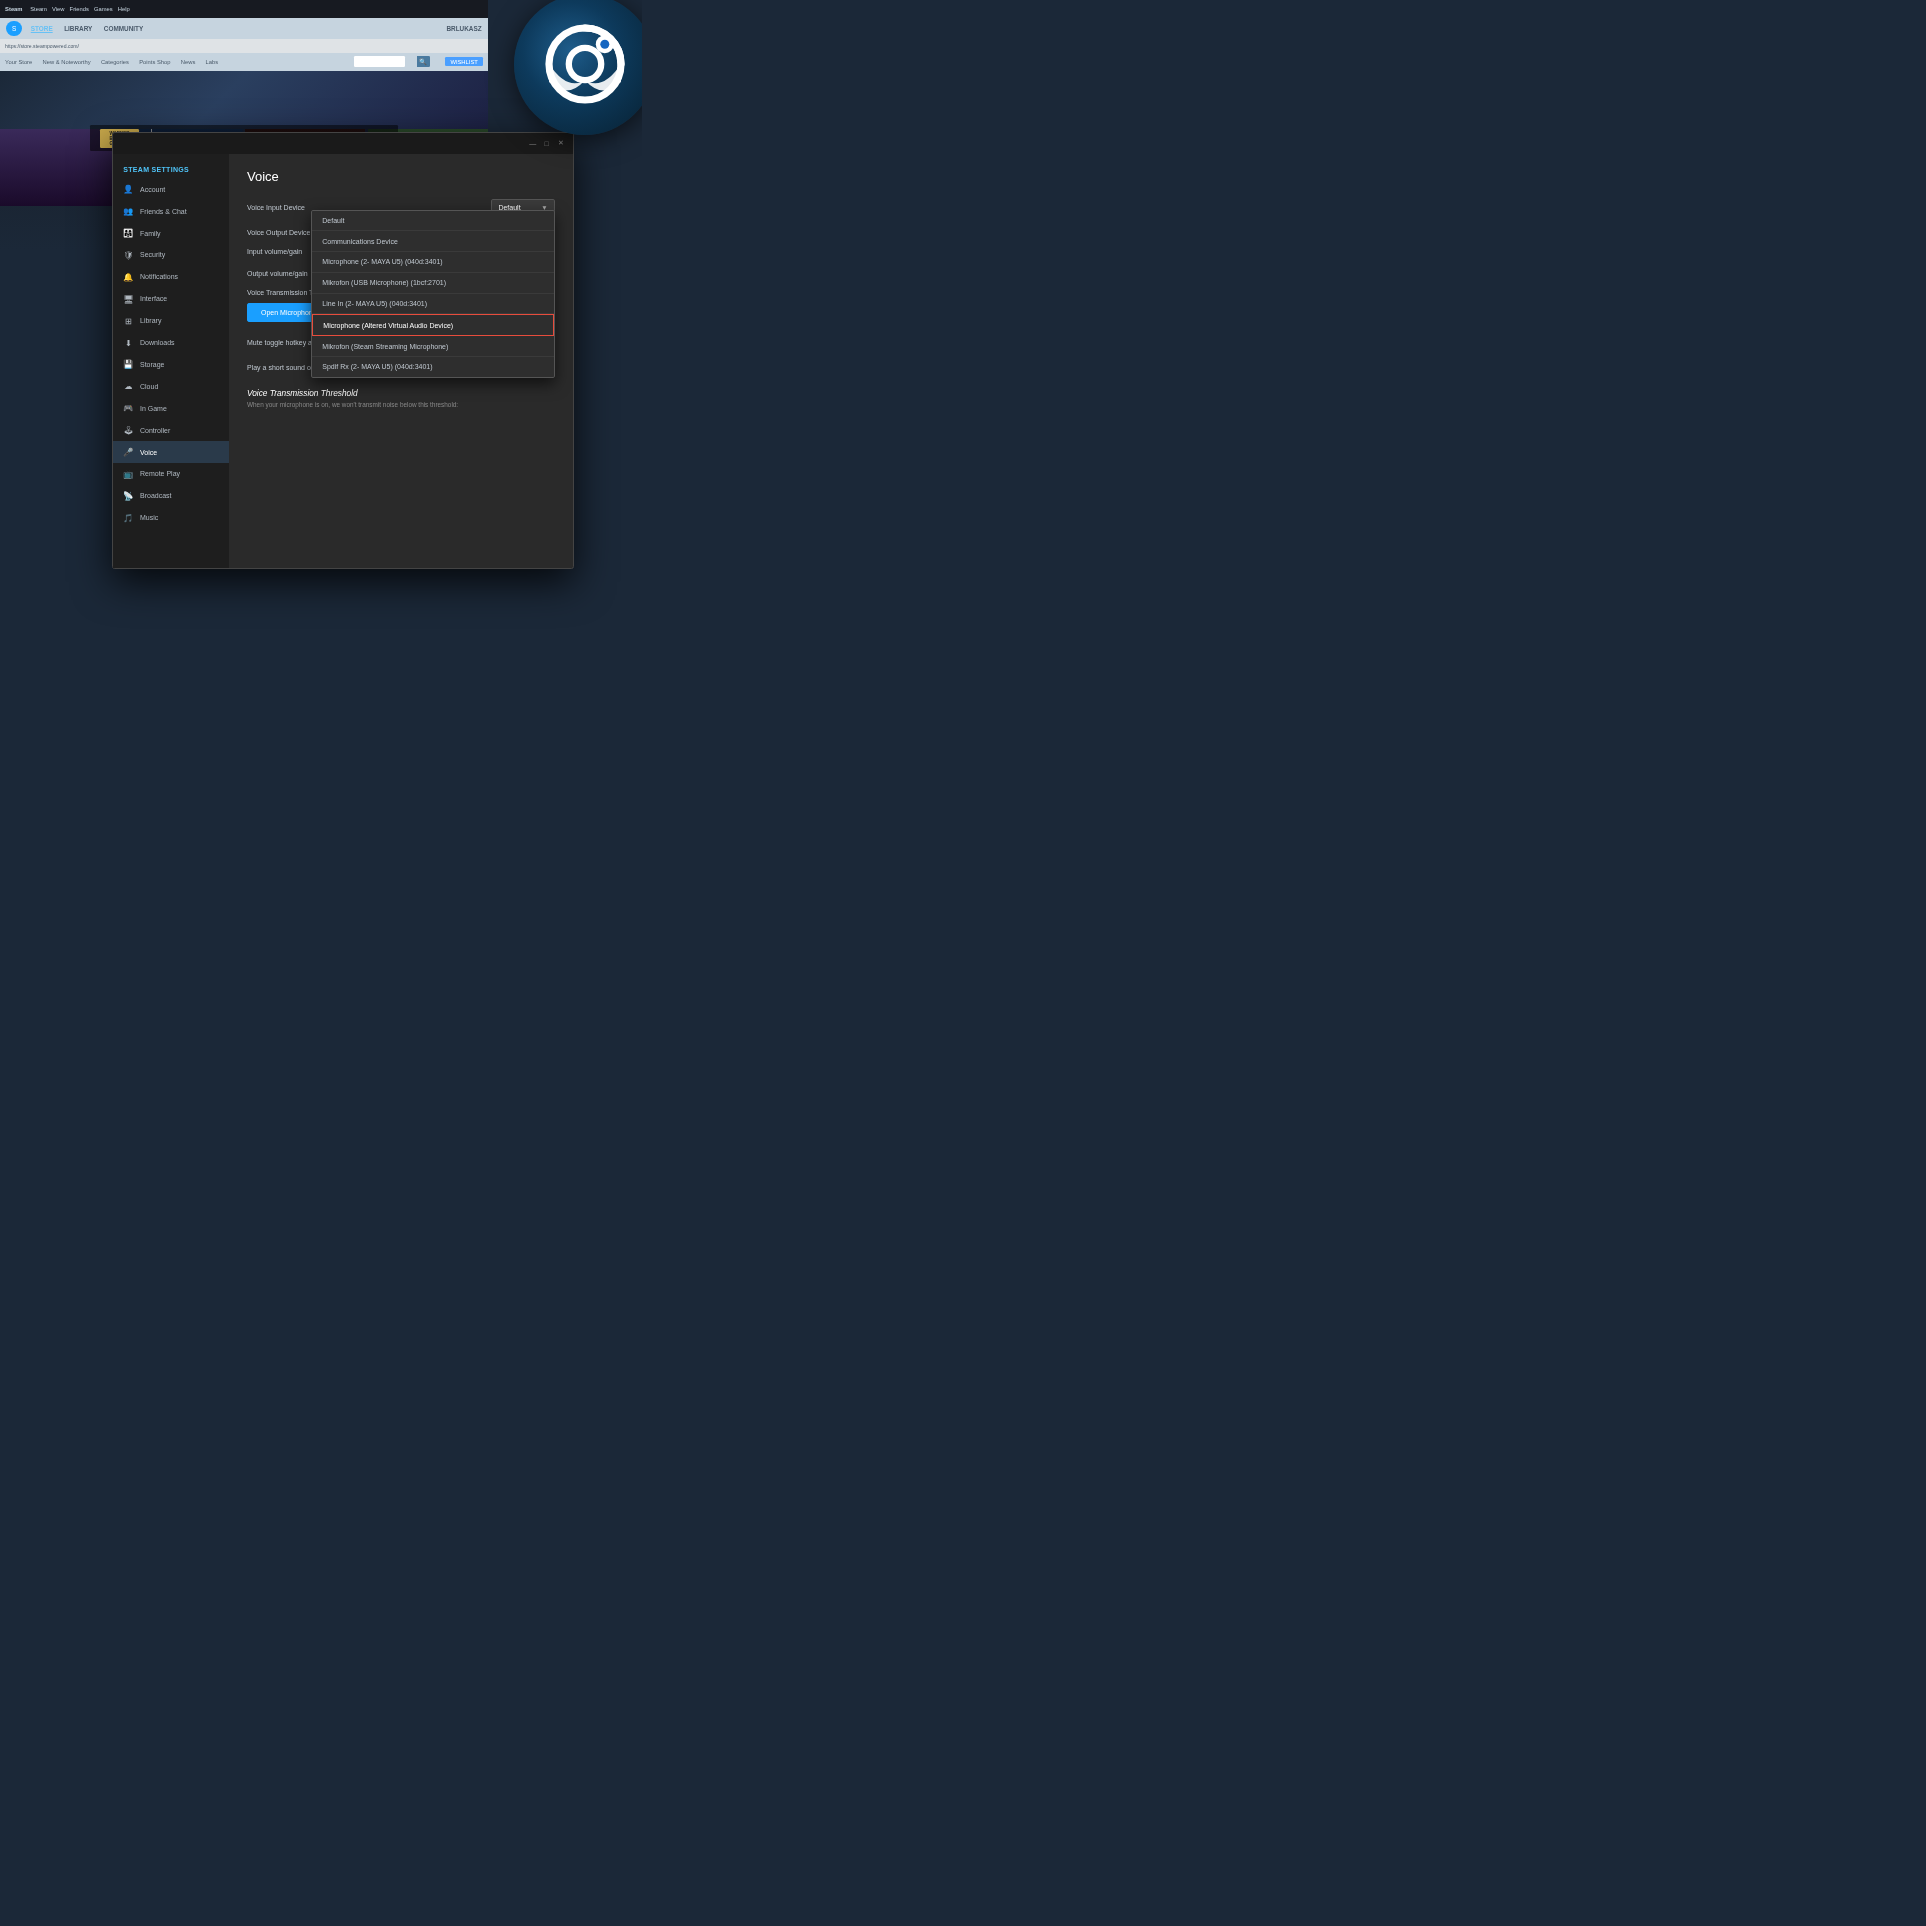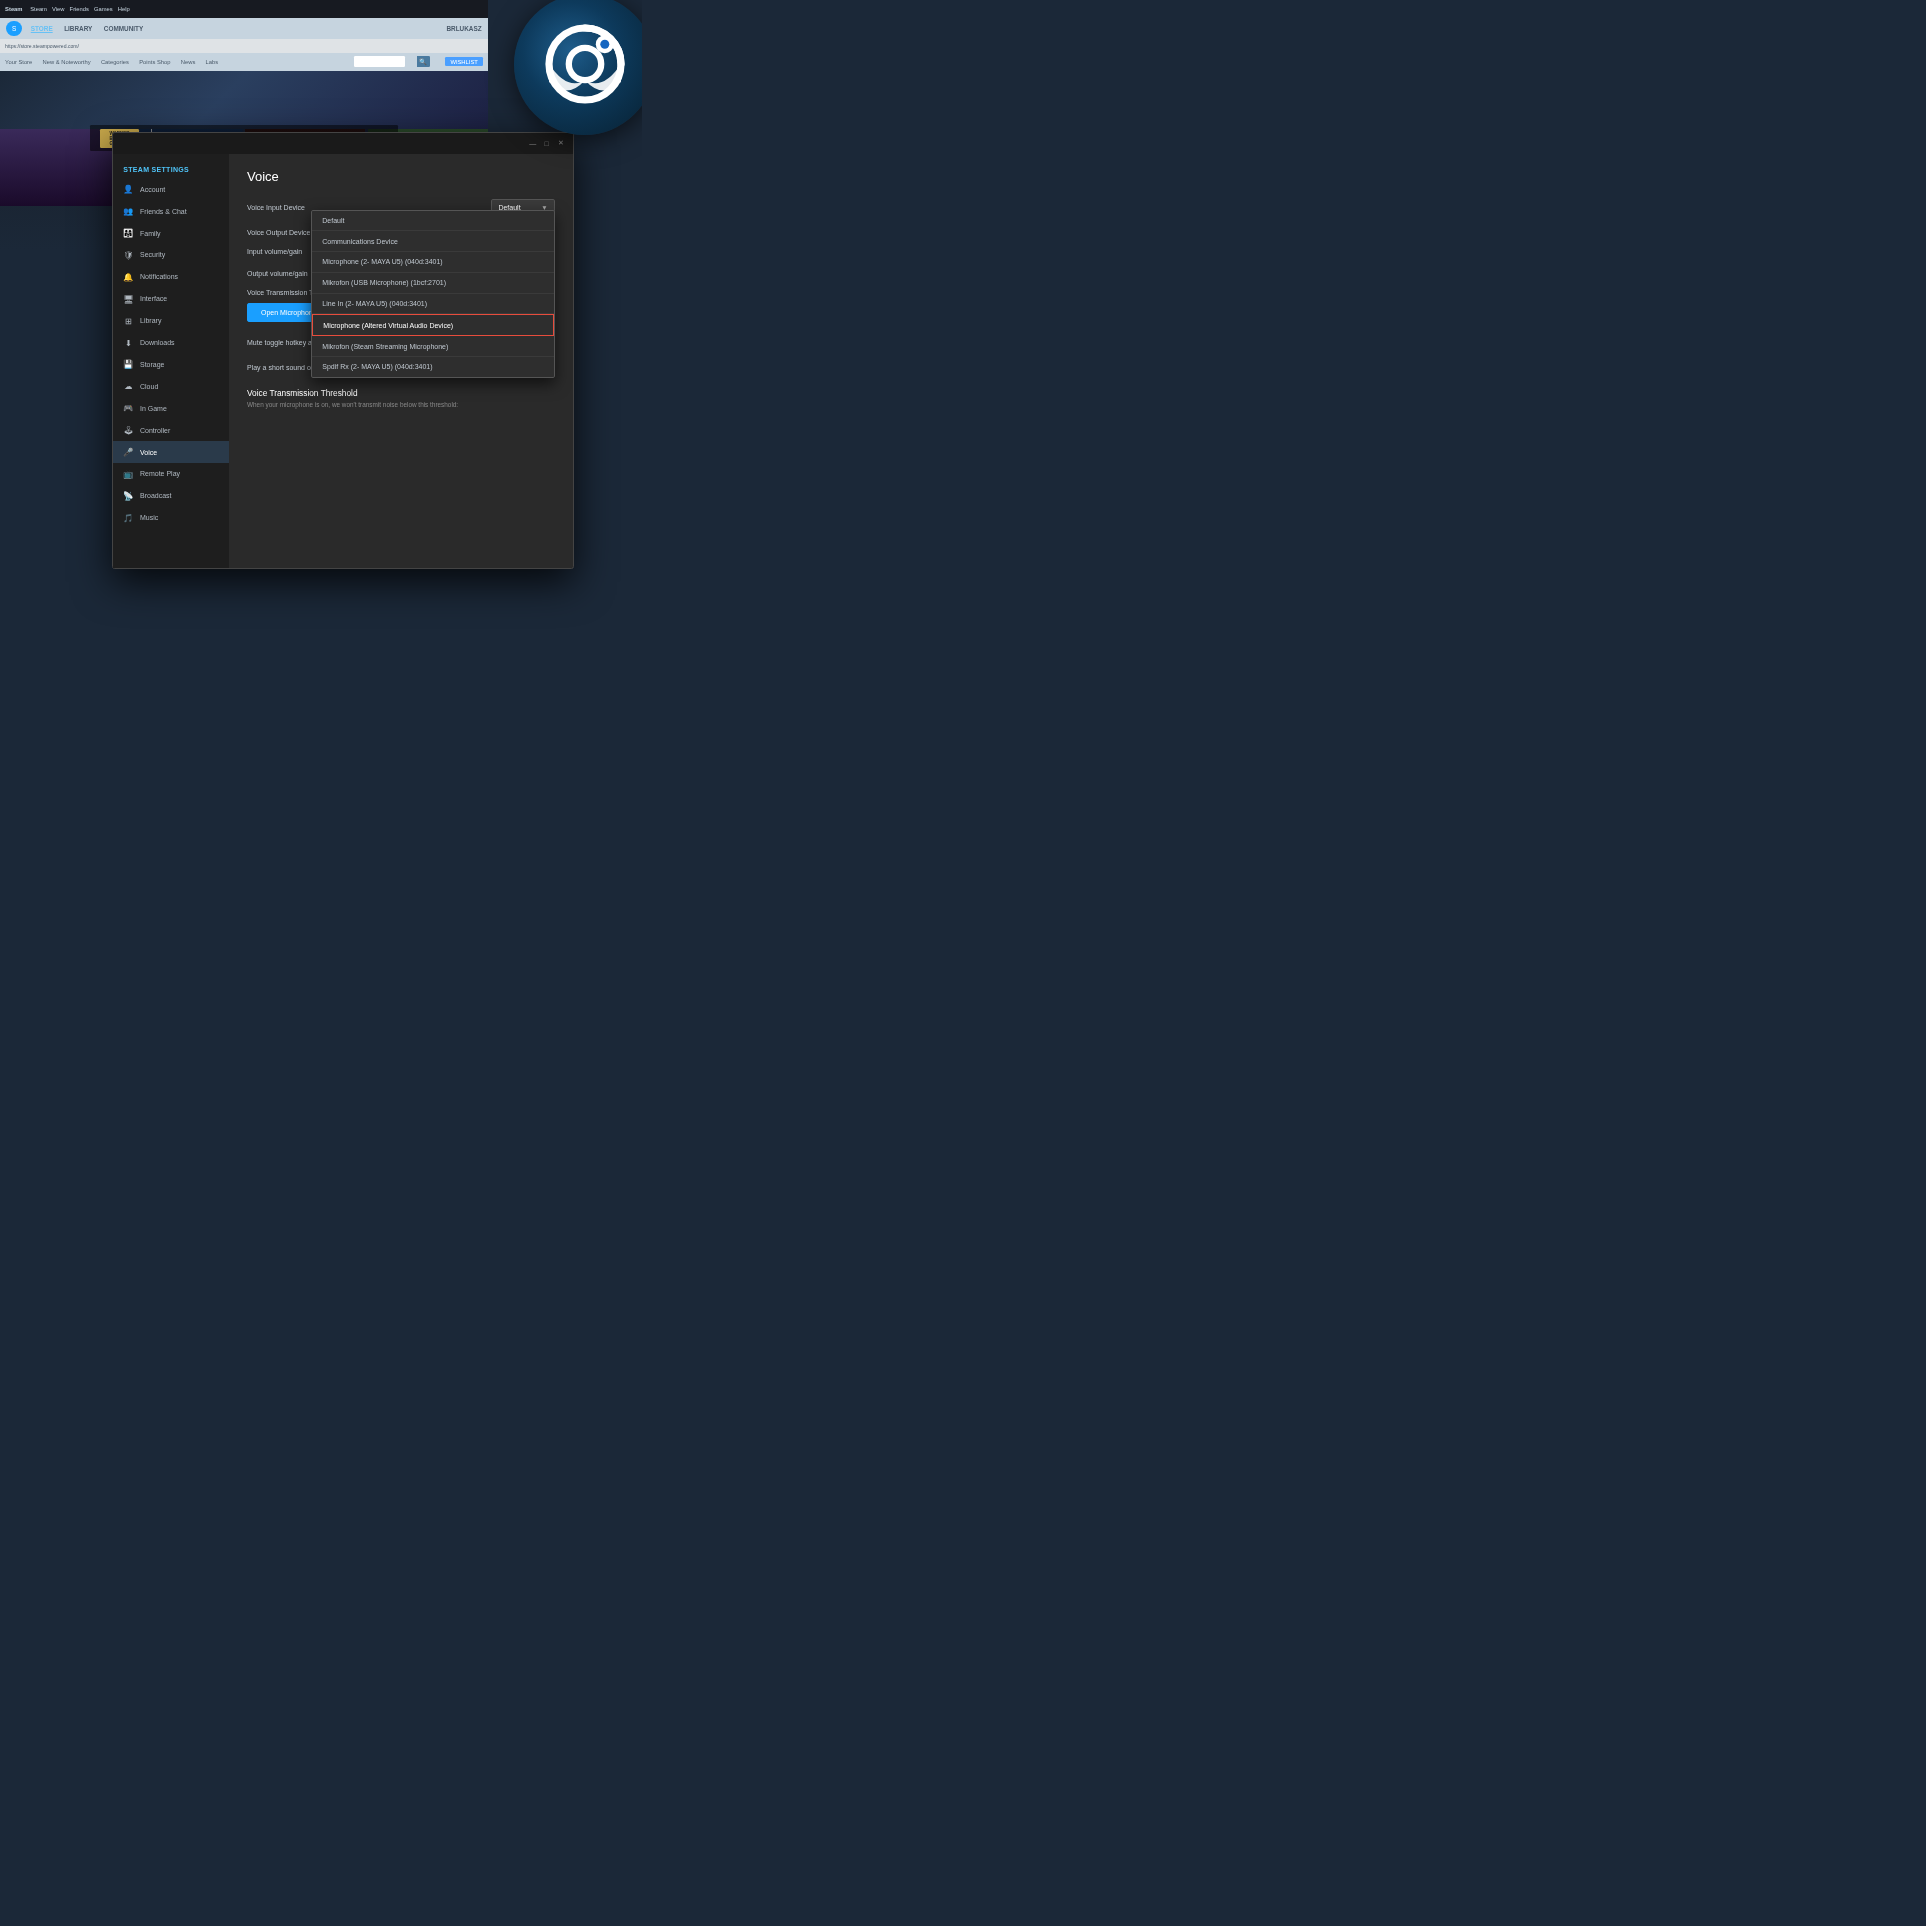--- a/index.html
+++ b/index.html
@@ -436,20 +436,21 @@
       right: 1.3px;
       transition: left 0.2s;
     }
 
     
     .threshold-title {
       font-size: 8.3px;
       color: #fff;
       font-weight: 500;
       margin-bottom: 3.9px;
+      font-style: italic;
     }
     .threshold-desc {
       font-size: 6.4px;
       color: #888;
     }
 
     
     .sub-label {
       font-size: 5.8px;
       color: #666;

